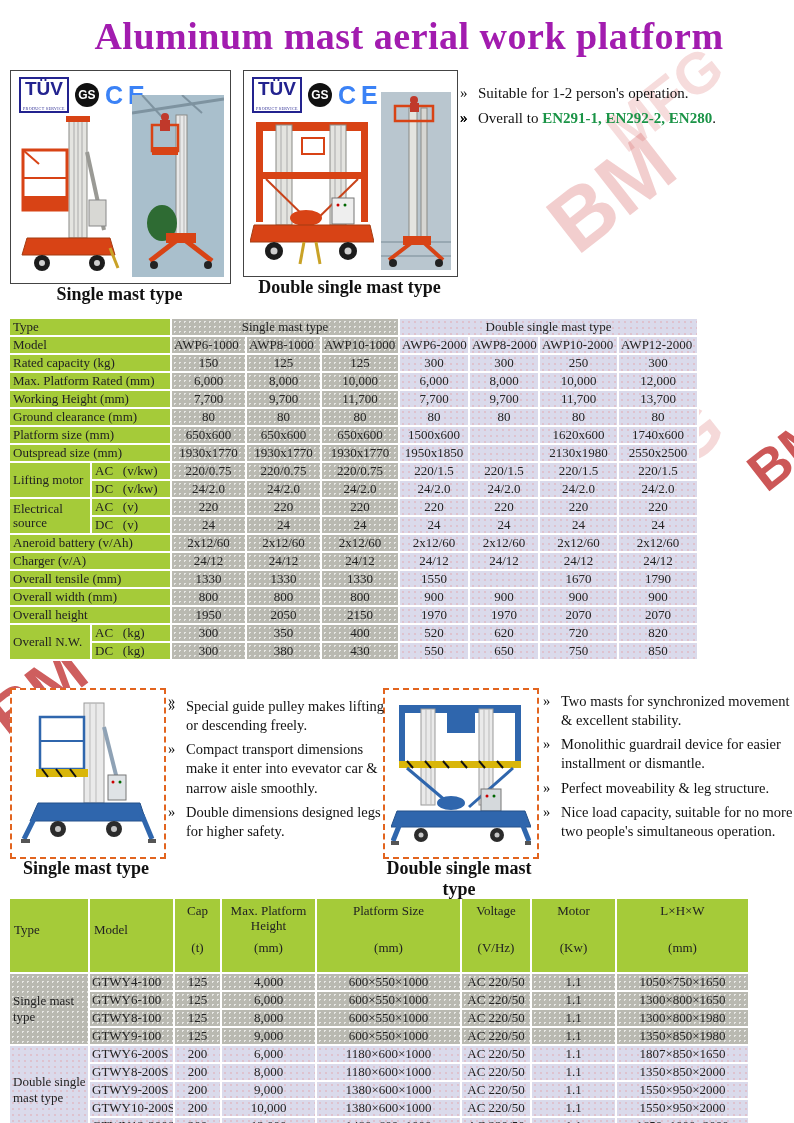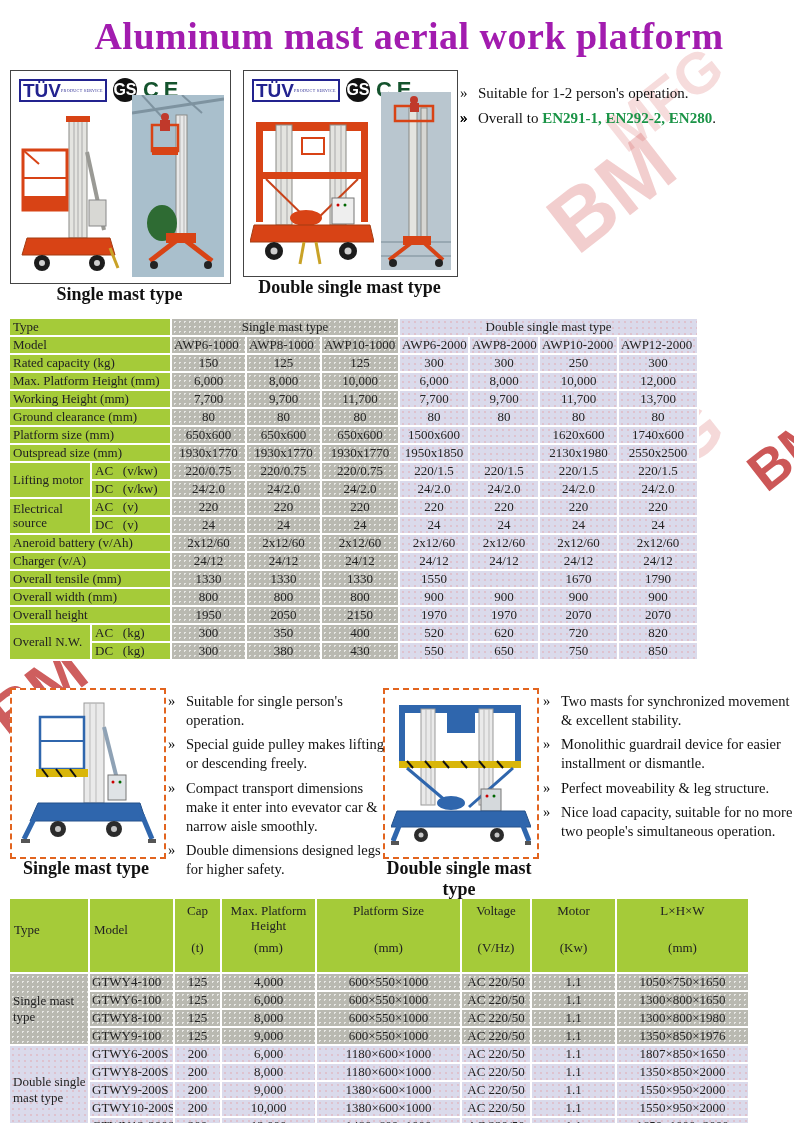--- a/index.html
+++ b/index.html
@@ -8,27 +8,27 @@
   .title{position:absolute;top:14px;left:12px;width:100%;margin:0;text-align:center;
          font-size:38px;font-weight:bold;color:#a21caf;letter-spacing:.5px;}
 
   
   .wm{position:absolute;font-family:"Liberation Sans",sans-serif;font-weight:bold;
       transform:rotate(-38deg);pointer-events:none;z-index:0;line-height:1;}
 
   
   .pbox{position:absolute;border:1px solid #444;background:#fff;z-index:1;}
   .logos{position:absolute;top:6px;left:8px;display:flex;align-items:center;gap:6px;}
-  .tuvwrap{display:flex;flex-direction:row;align-items:center;border:2px solid #23238f;padding:0 2px;}
+  .tuvwrap{display:flex;flex-direction:column;align-items:center;border:2px solid #23238f;padding:0 2px;gap:8px;}
   .tuv{font-size:19px;font-weight:bold;color:#23238f;line-height:1;font-family:"Liberation Sans",sans-serif;}
   .tuvsub{font-size:4px;color:#23238f;letter-spacing:.4px;}
   .gs{width:24px;height:24px;border-radius:50%;background:#111;color:#fff;display:flex;
-      align-items:center;justify-content:center;font-size:16px;font-weight:bold;
+      align-items:center;justify-content:center;font-size:12px;font-weight:bold;
       font-family:"Liberation Sans",sans-serif;}
-  .ce{font-size:22px;font-weight:bold;color:#14532d;letter-spacing:5px;font-family:"Liberation Sans",sans-serif;}
+  .ce{font-size:25px;font-weight:bold;color:#3b82f6;letter-spacing:5px;font-family:"Liberation Sans",sans-serif;}
   .drawings{position:absolute;left:6px;right:6px;top:40px;bottom:6px;display:flex;
             justify-content:space-between;align-items:flex-end;}
   .caption{position:absolute;font-size:18px;font-weight:bold;text-align:center;z-index:2;}
 
   
   ul.feat{list-style:none;margin:0;padding:0;position:absolute;z-index:2;}
   ul.feat li{position:relative;padding-left:18px;margin-bottom:5px;line-height:1.32;}
   ul.feat li .mk{position:absolute;left:0;top:0;}
   .top-feat{font-size:15px;}
   .mid-feat{font-size:14.5px;}
@@ -222,21 +222,21 @@
           <td colspan="2" class="g">Rated capacity (kg)</td>
           <td class="cg">150</td>
           <td class="cg">125</td>
           <td class="cg">125</td>
           <td class="cl">300</td>
           <td class="cl">300</td>
           <td class="cl">250</td>
           <td class="cl">300</td>
         </tr>
         <tr>
-          <td colspan="2" class="g">Max. Platform Height (mm)</td>
+          <td colspan="2" class="g">Max. Platform Rated (mm)</td>
           <td class="cg">6,000</td>
           <td class="cg">8,000</td>
           <td class="cg">10,000</td>
           <td class="cl">6,000</td>
           <td class="cl">8,000</td>
           <td class="cl">10,000</td>
           <td class="cl">12,000</td>
         </tr>
         <tr>
           <td colspan="2" class="g">Working Height (mm)</td>
@@ -415,21 +415,21 @@
       <circle cx="38" cy="130" r="8" fill="#2b2b2b"></circle>
         <circle cx="38" cy="130" r="3" fill="#c6c6c6"></circle>
       <circle cx="94" cy="130" r="8" fill="#2b2b2b"></circle>
         <circle cx="94" cy="130" r="3" fill="#c6c6c6"></circle>
       <rect x="1" y="140" width="9" height="4" fill="#555"></rect>
         <rect x="128" y="140" width="8" height="4" fill="#555"></rect>
     </svg>
   </div>
   <div class="caption" style="left:10px;top:858px;width:152px;">Single mast type</div>
   <ul class="feat mid-feat" id="mid-left-features" style="left:168px;top:692px;width:222px;">
-      <li><span class="mk">»</span><span>Suitable for single person's operation.</span></li>
+      <li><span class="mk">»</span></li>
       <li><span class="mk">»</span><span>Special guide pulley makes lifting or descending freely.</span></li>
       <li><span class="mk">»</span><span>Compact transport dimensions make it enter into evevator car &amp; narrow aisle smoothly.</span></li>
       <li><span class="mk">»</span><span>Double dimensions designed legs for higher safety.</span></li>
     </ul>
 
   <div class="dbox" style="left:383px;top:688px;width:152px;height:167px;">
     <svg width="140" height="150" viewBox="0 0 140 150">
       <rect x="8" y="6" width="122" height="8" fill="#2f66ad"></rect>
       <rect x="8" y="6" width="6" height="60" fill="#2f66ad"></rect>
       <rect x="124" y="6" width="6" height="60" fill="#2f66ad"></rect>
@@ -548,21 +548,21 @@
           <td class="cg">1.1</td>
           <td class="cg">1300×800×1980</td>
         </tr>
         <tr>
           <td class="cg mdl">GTWY9-100</td>
           <td class="cg">125</td>
           <td class="cg">9,000</td>
           <td class="cg">600×550×1000</td>
           <td class="cg">AC 220/50</td>
           <td class="cg">1.1</td>
-          <td class="cg">1350×850×1976</td>
+          <td class="cg">1350×850×1980</td>
         </tr>
         <tr>
           <td rowspan="5" class="cl typ">Double single mast type</td>
           <td class="cl mdl">GTWY6-200S</td>
           <td class="cl">200</td>
           <td class="cl">6,000</td>
           <td class="cl">1180×600×1000</td>
           <td class="cl">AC 220/50</td>
           <td class="cl">1.1</td>
           <td class="cl">1807×850×1650</td>

